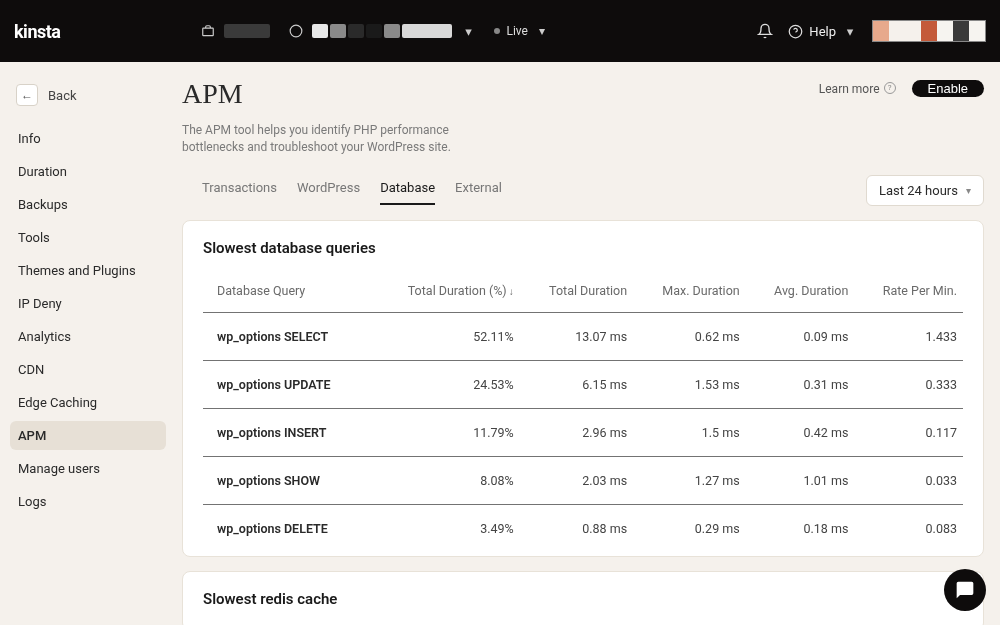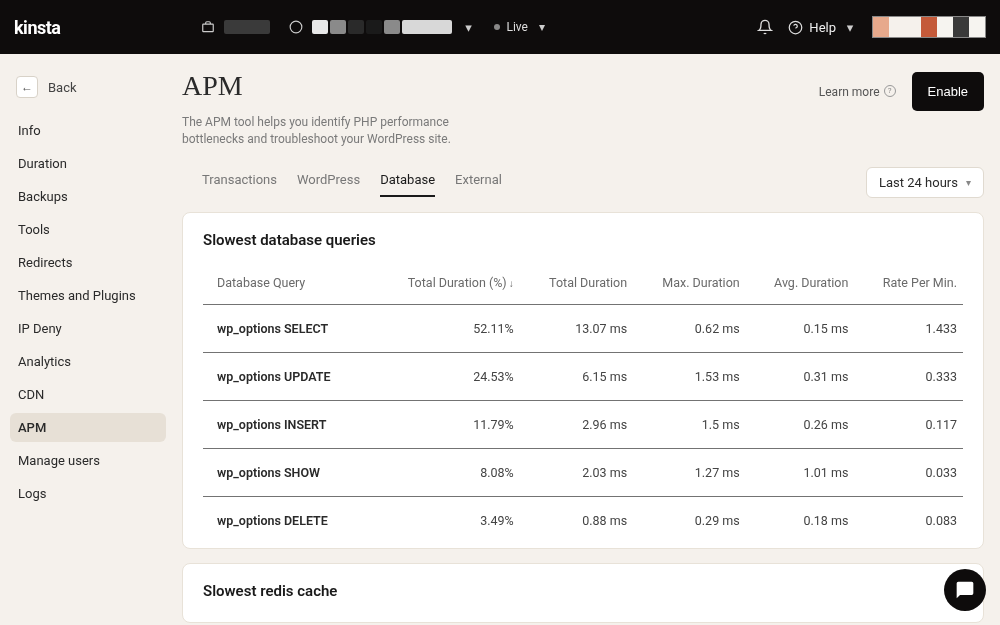--- a/index.html
+++ b/index.html
@@ -8,21 +8,21 @@
     background: #f5f1ec;
     color: #2a2a2a;
     width: 1000px;
     height: 625px;
     overflow: hidden;
     position: relative;
   }
   
   .topbar {
     background: #0e0c0c;
-    height: 54px;
+    height: 62px;
     display: flex;
     align-items: center;
     padding: 8px 14px;
     color: #fff;
     font-size: 13px;
   }
   .logo {
     font-weight: 700;
     font-size: 18px;
     letter-spacing: -0.5px;
@@ -144,22 +144,22 @@
   .learn-more {
     font-size: 12px;
     color: #555;
     display: inline-flex;
     gap: 4px;
   }
   .enable-btn {
     background: #0e0c0c;
     color: #fff;
     border: none;
-    border-radius: 5px;
-    padding: 12px 16px;
+    border-radius: 14px;
+    padding: 1px 16px;
     font-size: 13px;
     font-weight: 500;
     cursor: pointer;
   }
   
   .tabs-row {
     display: flex;
     align-items: center;
     justify-content: space-between;
     margin-top: 18px;
@@ -328,25 +328,25 @@
   <div class="sidebar">
     <div class="back-link">
       <span class="back-arrow">←</span>
       <span>Back</span>
     </div>
     <div id="nav-list">
         <div class="nav-item">Info</div>
         <div class="nav-item">Duration</div>
         <div class="nav-item">Backups</div>
         <div class="nav-item">Tools</div>
-        <div class="nav-item">Redirects</div>
         <div class="nav-item">Themes and Plugins</div>
         <div class="nav-item">IP Deny</div>
         <div class="nav-item">Analytics</div>
         <div class="nav-item">CDN</div>
+        <div class="nav-item">Edge Caching</div>
         <div class="nav-item active">APM</div>
         <div class="nav-item">Manage users</div>
         <div class="nav-item">Logs</div>
       </div>
   </div>
 
   <div class="main">
 
     <div class="page-header">
       <div>
@@ -387,37 +387,37 @@
               <th>Avg. Duration</th>
               <th>Rate Per Min.</th>
             </tr>
           </thead>
         <tbody id="tbody">
             <tr>
               <td>wp_options SELECT</td>
               <td>52.11%</td>
               <td>13.07 ms</td>
               <td>0.62 ms</td>
-              <td>0.15 ms</td>
+              <td>0.09 ms</td>
               <td>1.433</td>
             </tr>
             <tr>
               <td>wp_options UPDATE</td>
               <td>24.53%</td>
               <td>6.15 ms</td>
               <td>1.53 ms</td>
               <td>0.31 ms</td>
               <td>0.333</td>
             </tr>
             <tr>
               <td>wp_options INSERT</td>
               <td>11.79%</td>
               <td>2.96 ms</td>
               <td>1.5 ms</td>
-              <td>0.26 ms</td>
+              <td>0.42 ms</td>
               <td>0.117</td>
             </tr>
             <tr>
               <td>wp_options SHOW</td>
               <td>8.08%</td>
               <td>2.03 ms</td>
               <td>1.27 ms</td>
               <td>1.01 ms</td>
               <td>0.033</td>
             </tr>

